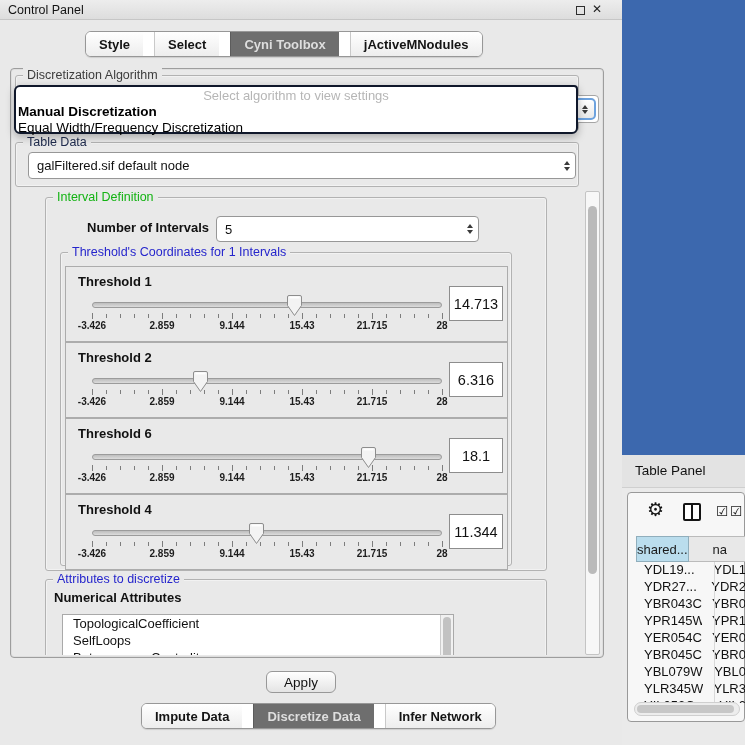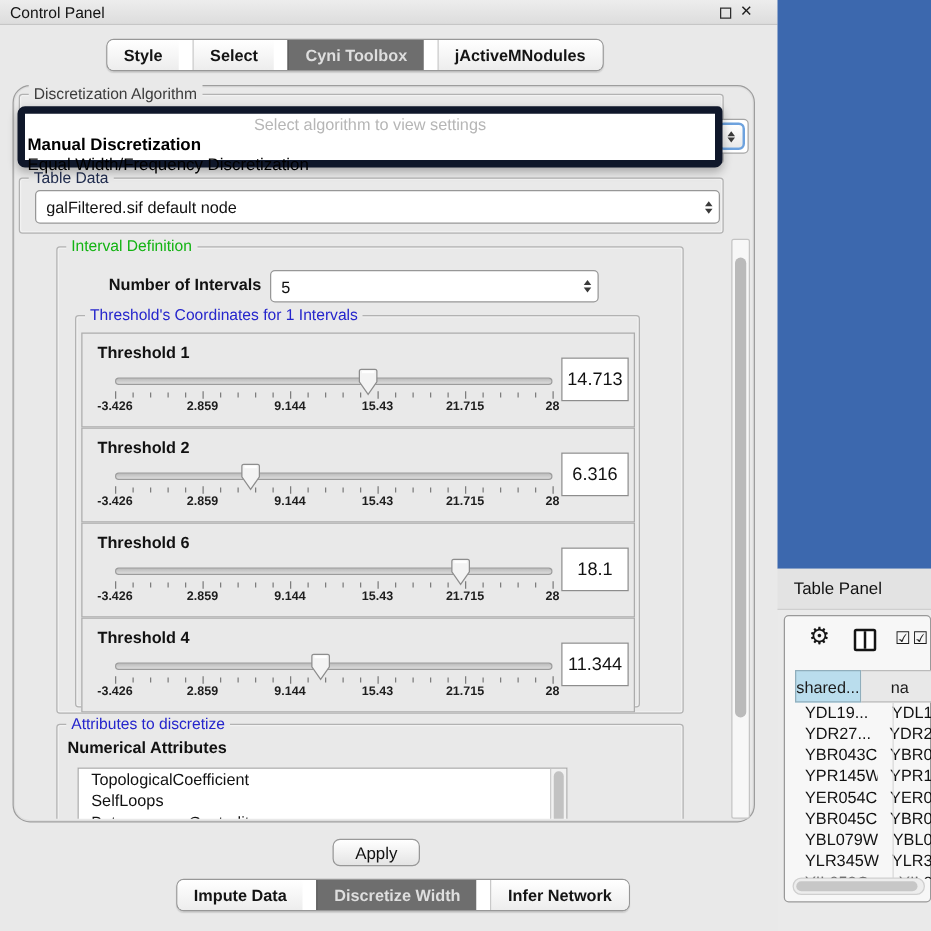--- a/index.html
+++ b/index.html
@@ -17,42 +17,42 @@
   .tabstrip { position:absolute; display:inline-flex; border:1px solid #979797; border-radius:6px;
     overflow:hidden; background:#fff; box-shadow:0 1px 1px rgba(0,0,0,0.12); }
   .tabstrip .tab { display:flex; align-items:center; gap:5px; padding:0 13px; height:24px;
     font-size:13px; font-weight:bold; color:#141414; background:linear-gradient(#ffffff,#ededed); white-space:nowrap; }
   .tabstrip .tab + .tab { border-left:1px solid #c9c9c9;margin-left:11px; }
   .tabstrip .tab.sel { background:#6e6e6e; color:#dedede; border-left:1px solid #5c5c5c; }
   #topTabs { left:85px; top:31px; height:26px; }
   #bottomTabs { left:141px; top:703px; height:26px; }
 
   .main-panel { position:absolute; left:10px; top:68px; width:594px; height:590px;
-    border:1px solid #9d9d9d; border-radius:14px; background:#e9e9e9; box-shadow:inset 0 0 0 1px #dedede; }
+    border:1px solid #9d9d9d; border-radius:4px; background:#e9e9e9; box-shadow:inset 0 0 0 1px #dedede; }
 
   .group { position:absolute; border:1px solid #b2b2b2; border-radius:3px;
     box-shadow:inset 0 0 0 1px #f2f2f2; }
   .gtitle { position:absolute; top:-8px; left:7px; background:#e9e9e9; padding:0 4px;
     font-size:12.5px; line-height:14px; white-space:nowrap; }
   .gt-gray { color:#3c3c3c; } .gt-navy { color:#202c4e; } .gt-green { color:#12b312; } .gt-blue { color:#2525cc; }
 
   .combo { position:absolute; display:flex; align-items:center; background:#fff;
     border:1px solid #979797; border-radius:4px; }
   .combo .cval { flex:1; padding-left:8px; font-size:13px; color:#111; white-space:nowrap; overflow:hidden; }
   .stepper { width:16px; display:flex; flex-direction:column; align-items:center; justify-content:center; gap:2px; }
   .arr-up { width:0; height:0; border-left:3.5px solid transparent; border-right:3.5px solid transparent; border-bottom:4.5px solid #3a3a3a; }
   .arr-dn { width:0; height:0; border-left:3.5px solid transparent; border-right:3.5px solid transparent; border-top:4.5px solid #3a3a3a; }
 
   .hidden-combo { position:absolute; left:540px; top:26px; width:48px; height:28px; background:#fff;
     border:1px solid #a5a5a5; border-radius:4px; }
   .blue-stepper { position:absolute; right:2px; top:2px; width:22px; height:22px; border:2px solid #6da2de;
     border-radius:5px; background:linear-gradient(#ffffff,#e9e9e9); display:flex; flex-direction:column; align-items:center; justify-content:center; gap:1px; }
 
   .overlay { position:absolute; left:3px; top:16px; width:564px; height:49px; background:#fff;
-    border:6px solid #0f172a; border-radius:6px 4px 6px 6px; box-shadow:0 3px 8px rgba(0,0,0,0.28); z-index:6; }
+    border:2px solid #0f172a; border-radius:6px 4px 6px 6px; box-shadow:0 3px 8px rgba(0,0,0,0.28); z-index:6; }
   .ov-hint { position:absolute; left:0; right:0; top:1px; text-align:center; font-size:13px; color:#b6b6b6; }
   .ov-opt { position:absolute; left:2px; font-size:13.5px; color:#000; white-space:nowrap; }
 
   .viewport { position:absolute; left:4px; top:122px; width:566px; height:464px; overflow:hidden; }
 
   .numlabel { position:absolute; left:41px; top:22px; font-size:13px; font-weight:bold; color:#111; }
 
   .thr-row { position:absolute; left:4px; width:443px; height:76px; background:#e9e9e9;
     border:1px solid #acacac; }
   .thr-label { position:absolute; left:12px; top:7px; font-size:13px; font-weight:bold; color:#111; }
@@ -383,21 +383,21 @@
     </div>
   </div>
 
   <div class="apply-btn">Apply</div>
 
   <div class="tabstrip" id="bottomTabs">
       <div class="tab">
         <span>Impute Data</span>
       </div>
       <div class="tab sel">
-        <span>Discretize Width</span>
+        <span>Discretize Data</span>
       </div>
       <div class="tab">
         <span>Infer Network</span>
       </div>
     </div>
 
   <div class="desktop">
     
   </div>
 

